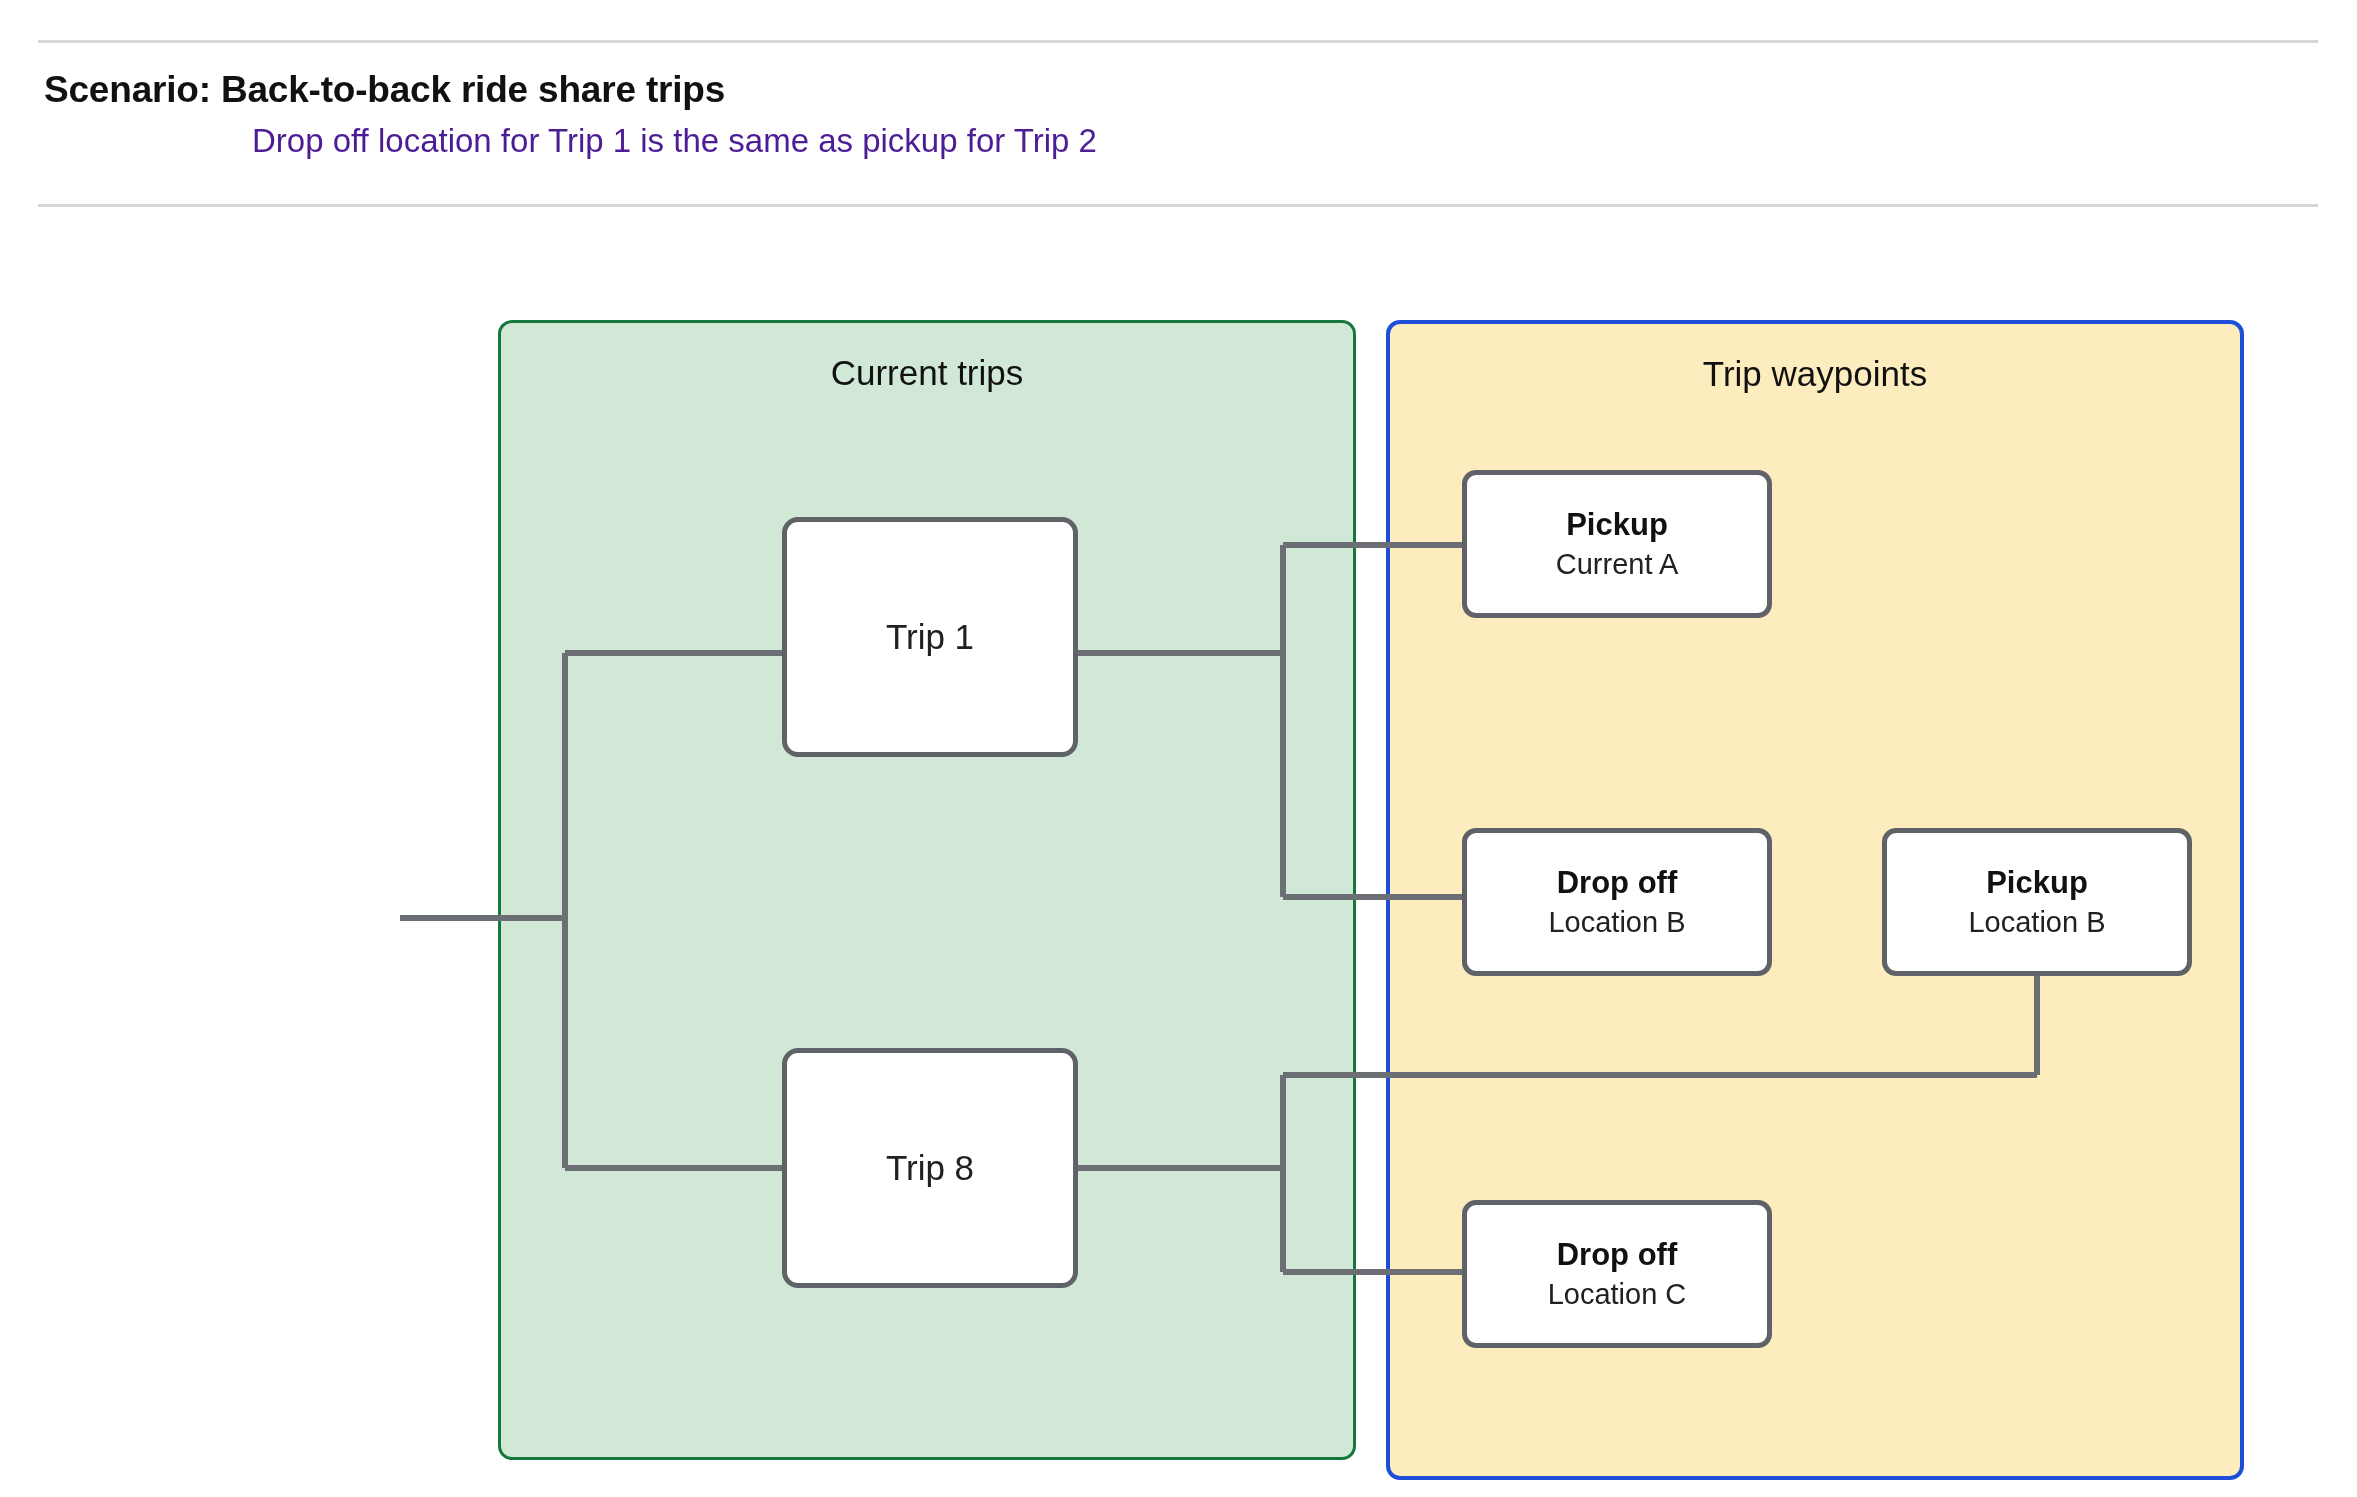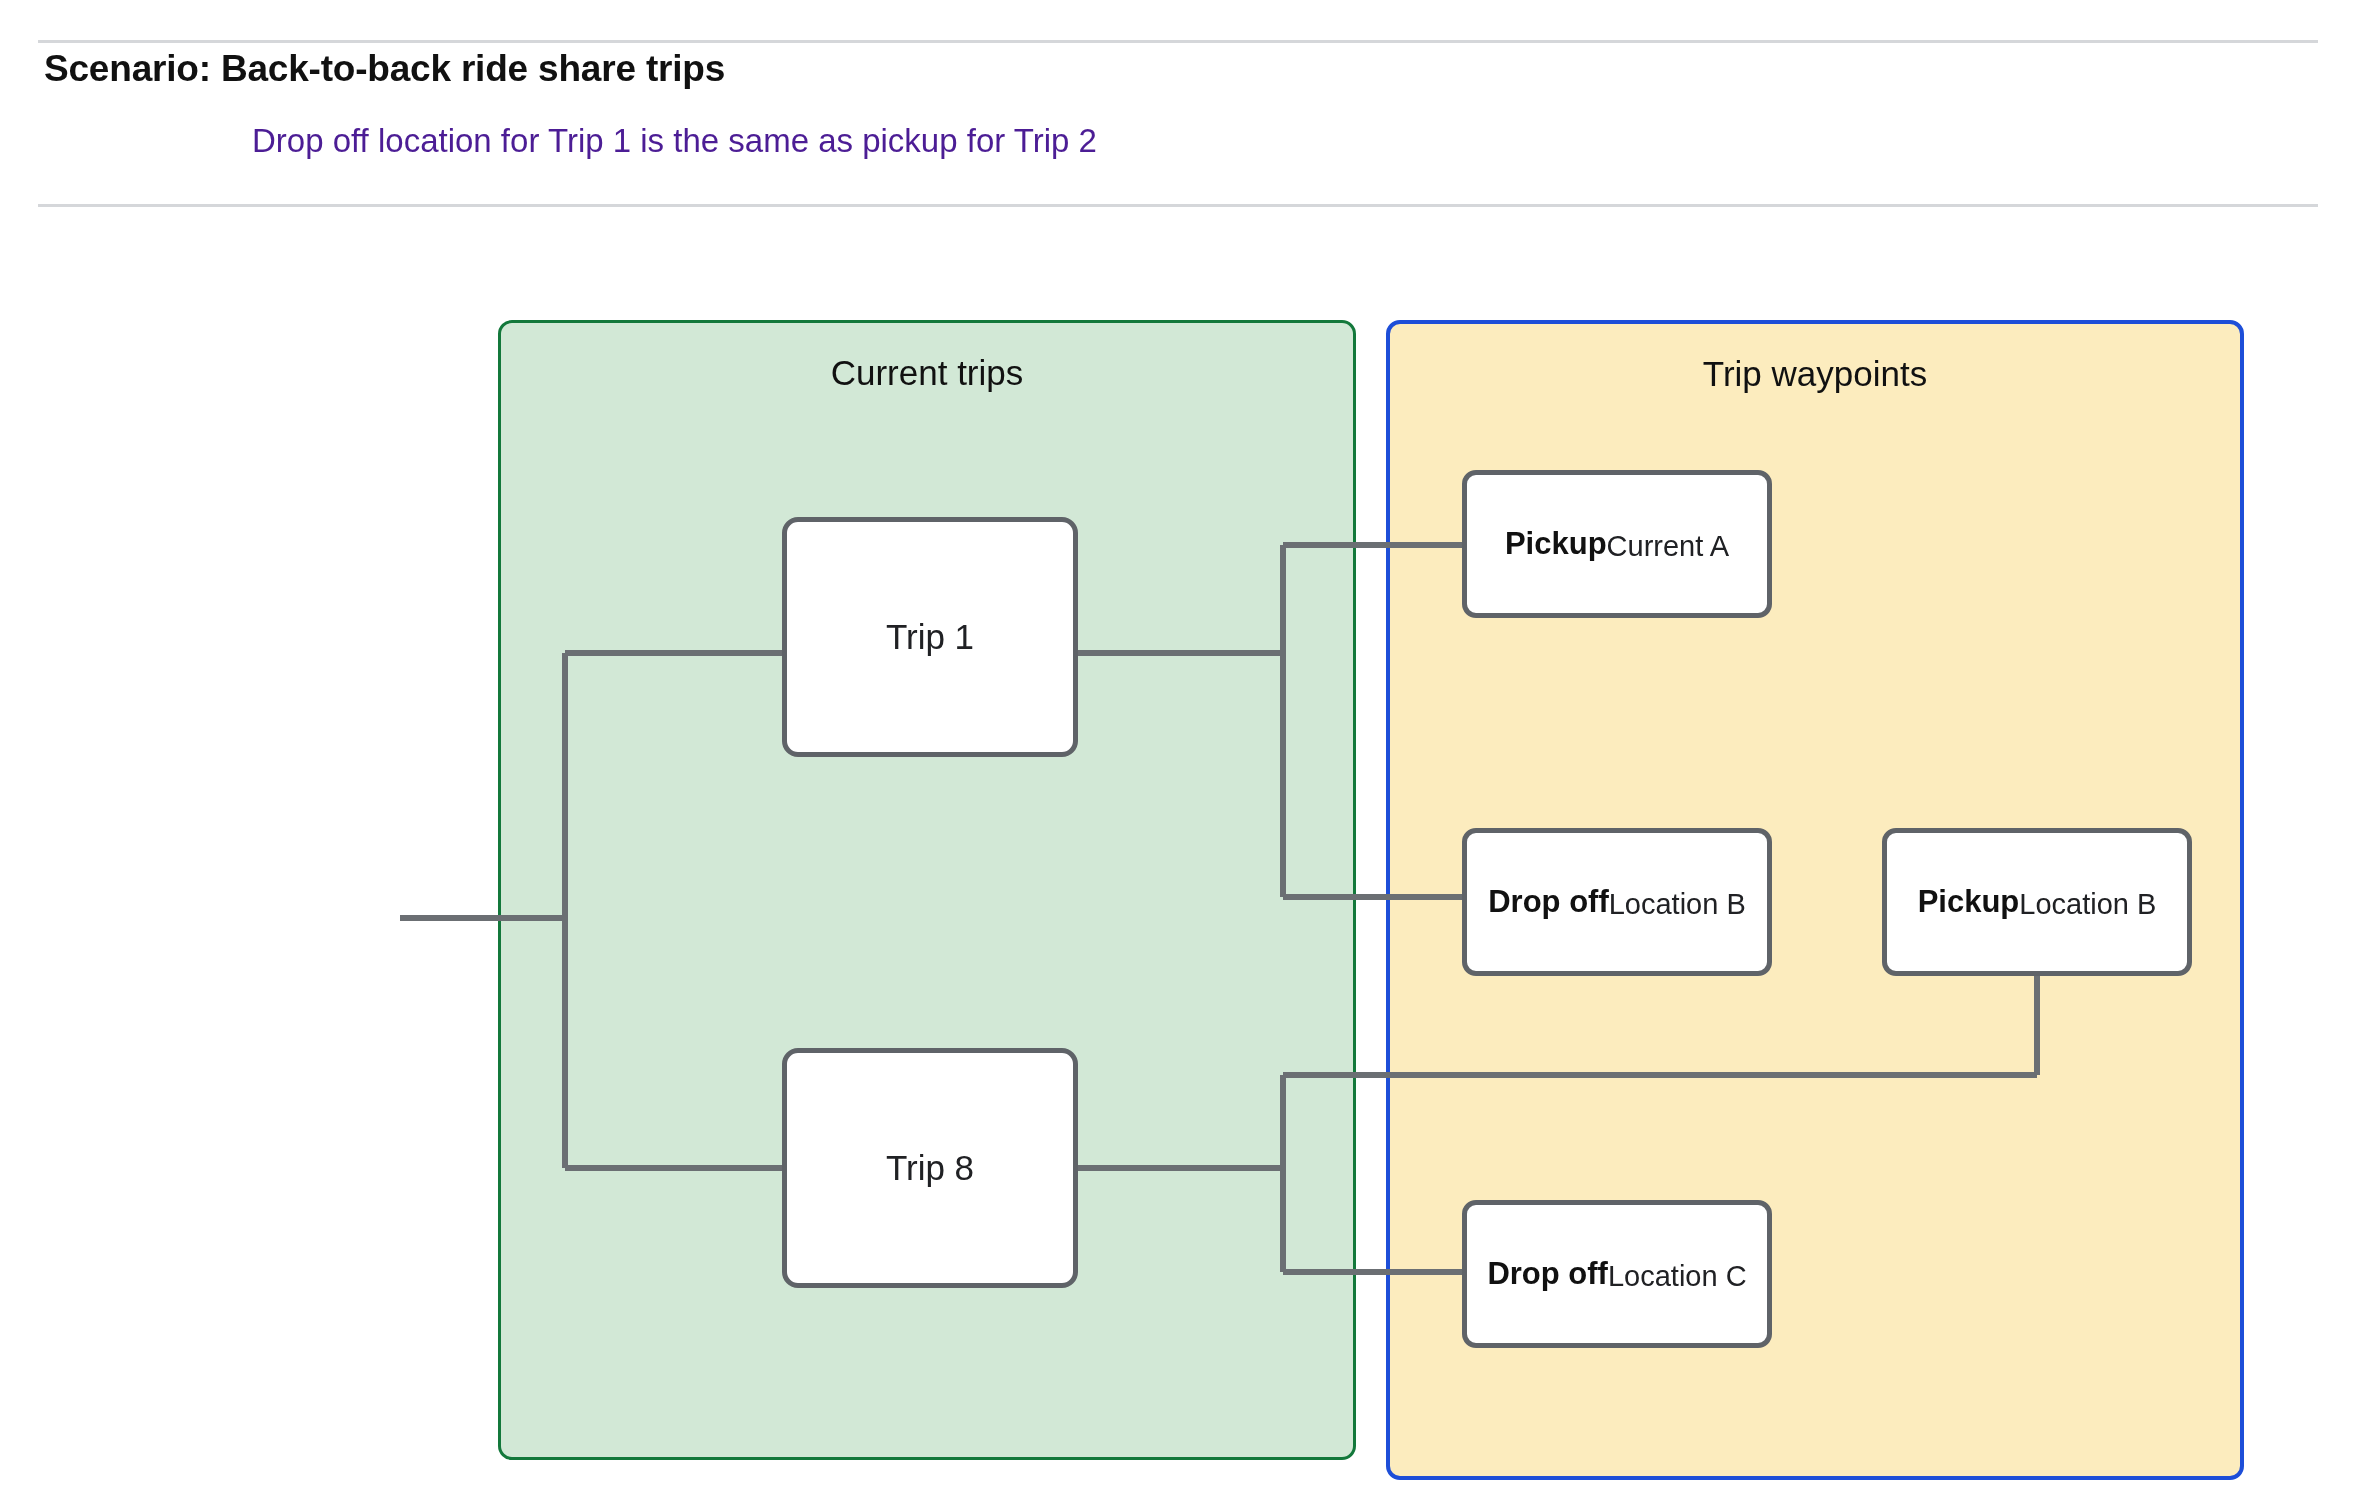--- a/index.html
+++ b/index.html
@@ -5,41 +5,41 @@
   html,body{margin:0;padding:0;background:#ffffff;}
   body{width:2357px;height:1497px;position:relative;overflow:hidden;
        font-family:"Liberation Sans","DejaVu Sans",sans-serif;color:#202124;}
   .stage{position:absolute;left:0;top:0;width:2357px;height:1497px;}
 
   
   .rule{position:absolute;left:38px;width:2280px;height:3px;background:#d5d7da;}
   .rule.top{top:40px;}
   .rule.bot{top:204px;}
 
-  .title{position:absolute;left:44px;top:48px;font-size:37px;font-weight:700;
+  .title{position:absolute;left:44px;top:69px;font-size:37px;font-weight:700;
          letter-spacing:-.2px;white-space:nowrap;color:#111;}
   .subtitle{position:absolute;left:252px;top:122px;font-size:33px;font-weight:400;
             white-space:nowrap;color:#4c1d95;}
 
   
   .group{position:absolute;border-radius:14px;box-sizing:border-box;}
   .group-label{position:absolute;left:0;right:0;text-align:center;
                font-size:35px;font-weight:400;color:#111;}
 
   #grp-trips{left:498px;top:320px;width:858px;height:1140px;
              background:#d2e8d6;border:3px solid #13783b;}
   #grp-trips .group-label{top:30px;}
 
   #grp-waypoints{left:1386px;top:320px;width:858px;height:1160px;
                  background:#fcecbe;border:4px solid #1d4ed8;}
   #grp-waypoints .group-label{top:30px;}
 
   
   .node{position:absolute;box-sizing:border-box;border-radius:16px;
-        display:flex;align-items:center;
+        display:flex;flex-direction:column;align-items:center;
         justify-content:center;text-align:center;}
 
   .node.vehicle{left:40px;top:775px;width:360px;height:285px;
                 background:#e8f0fe;border:5px solid #1a56c4;border-radius:20px;}
   .node.vehicle .vlabel{font-size:29px;font-weight:700;line-height:1.24;color:#202124;
                         margin-top:54px;}
   .devices-icon{position:absolute;top:56px;left:50%;transform:translateX(-50%);}
 
   .node.trip{width:296px;height:240px;background:#ffffff;border:5px solid #5f6368;}
   .node.trip .tlabel{font-size:35px;font-weight:500;color:#202124;}

